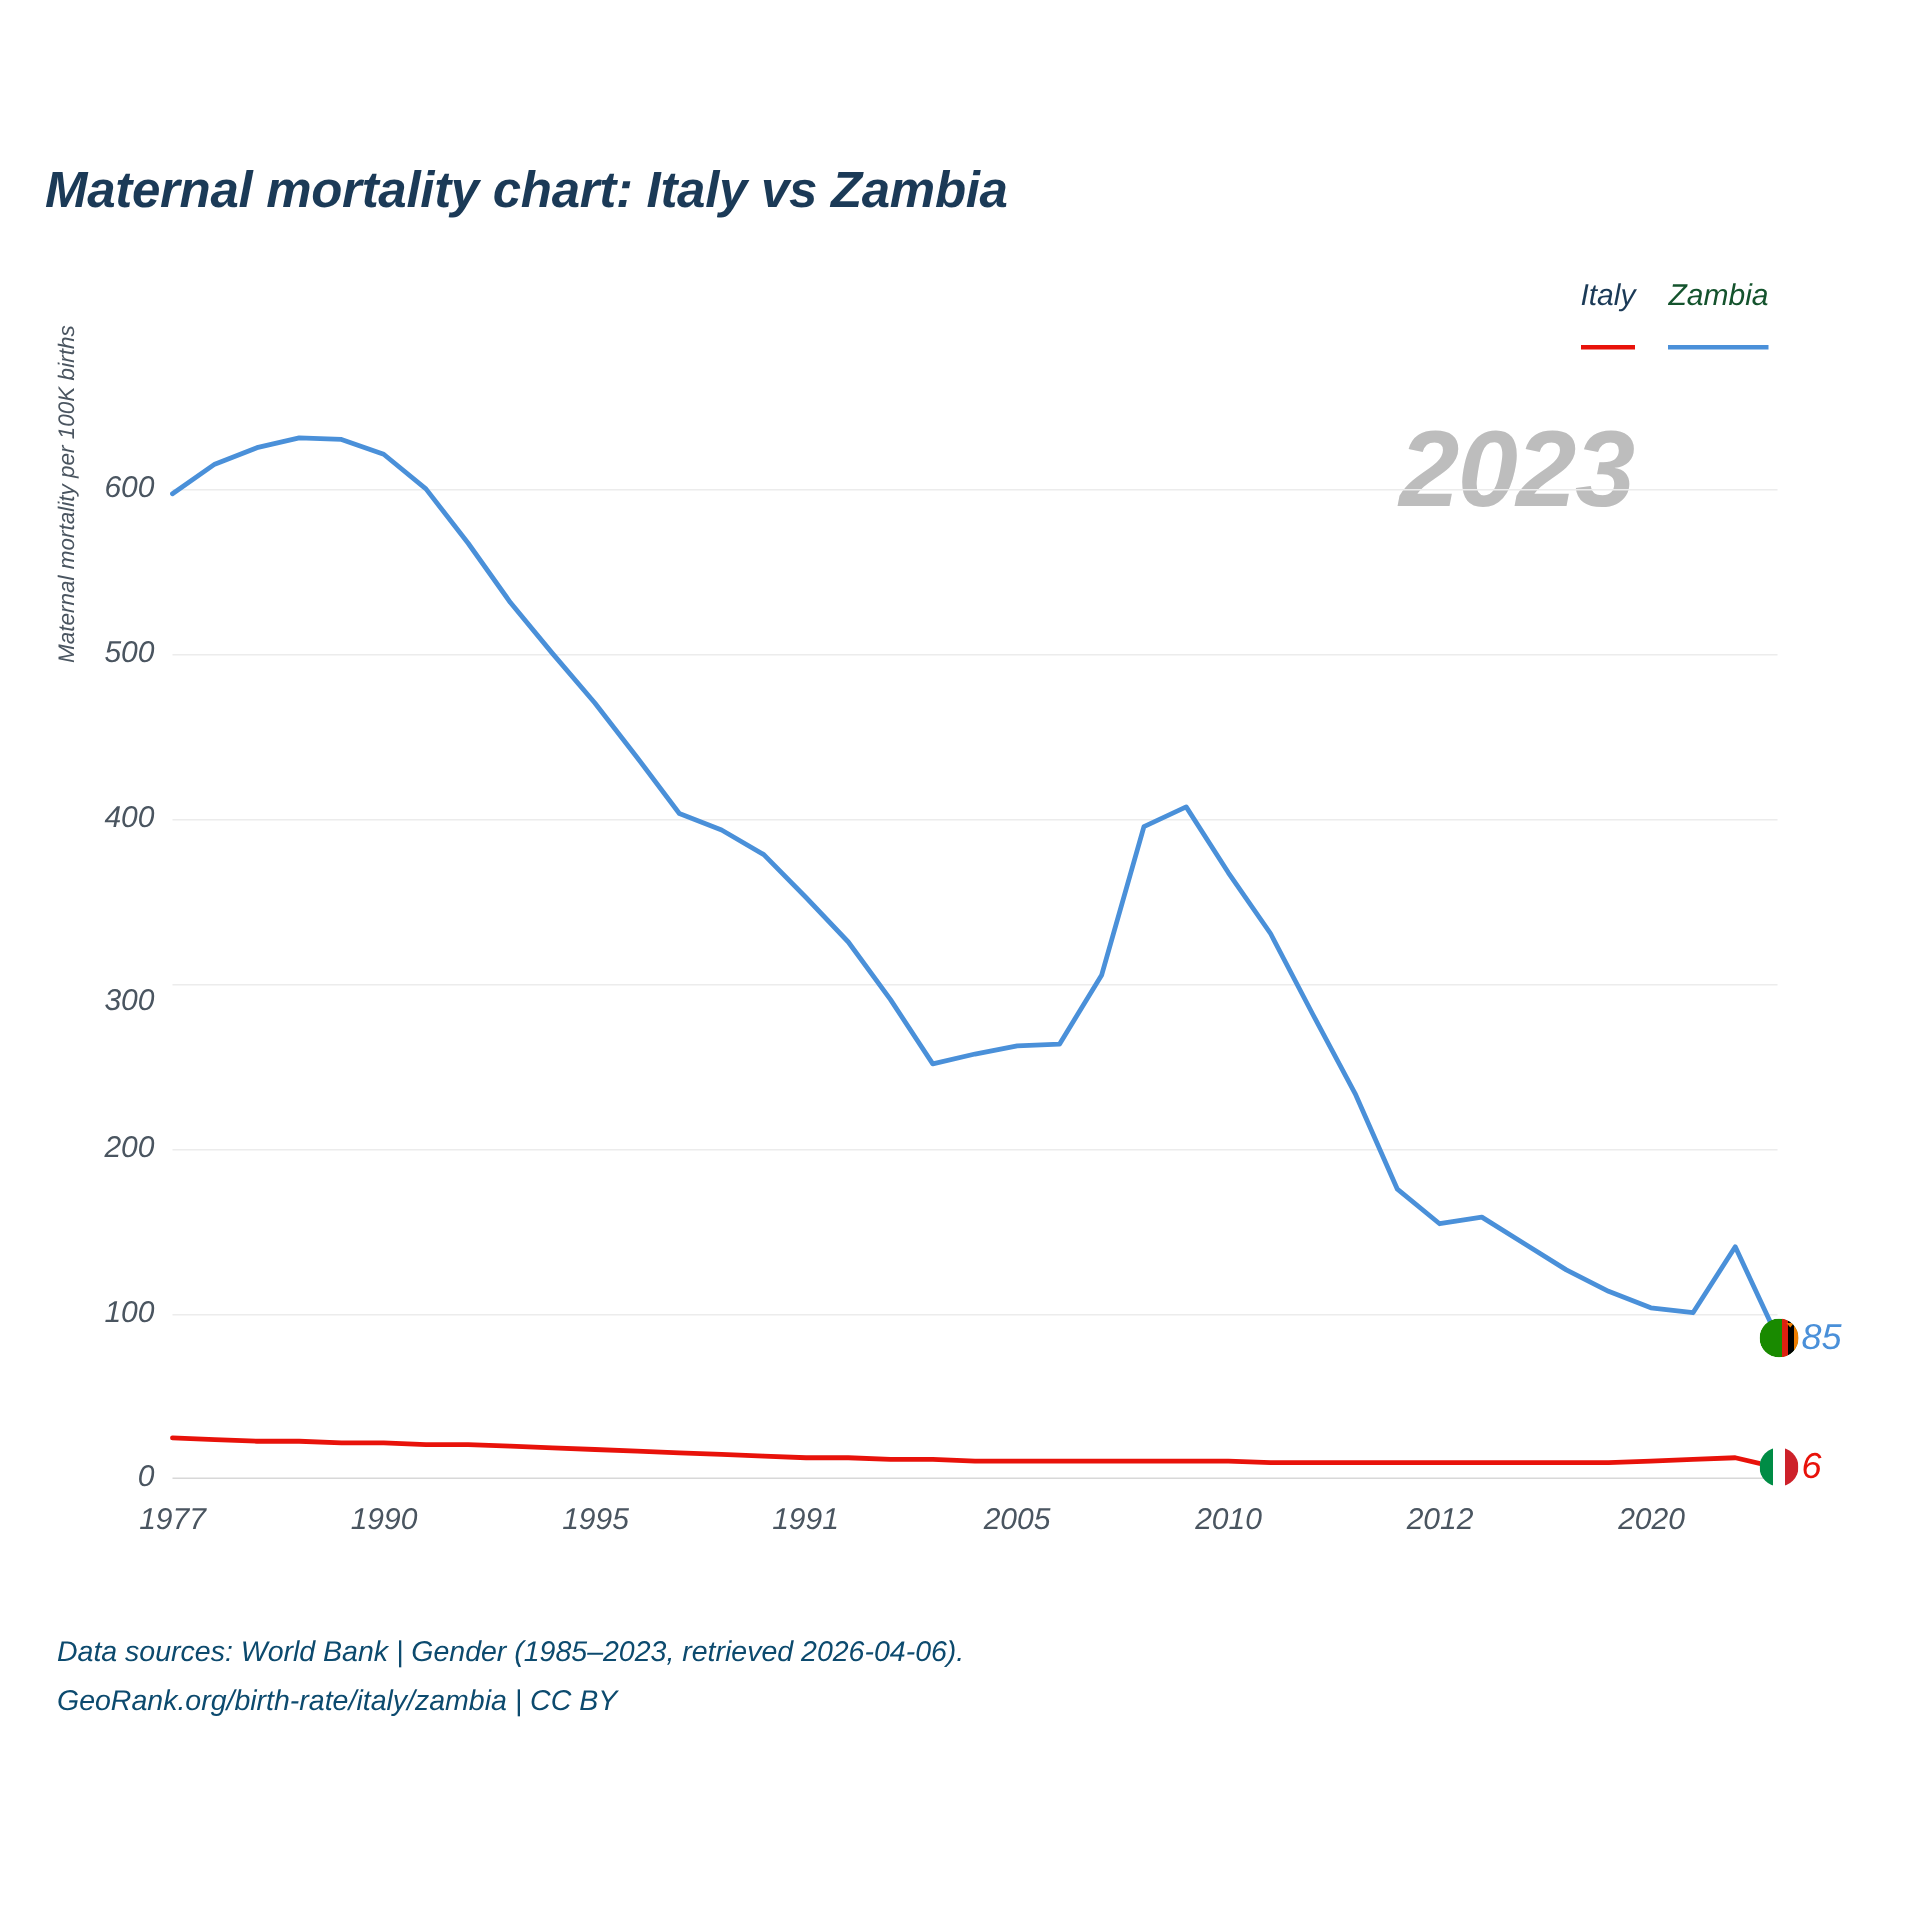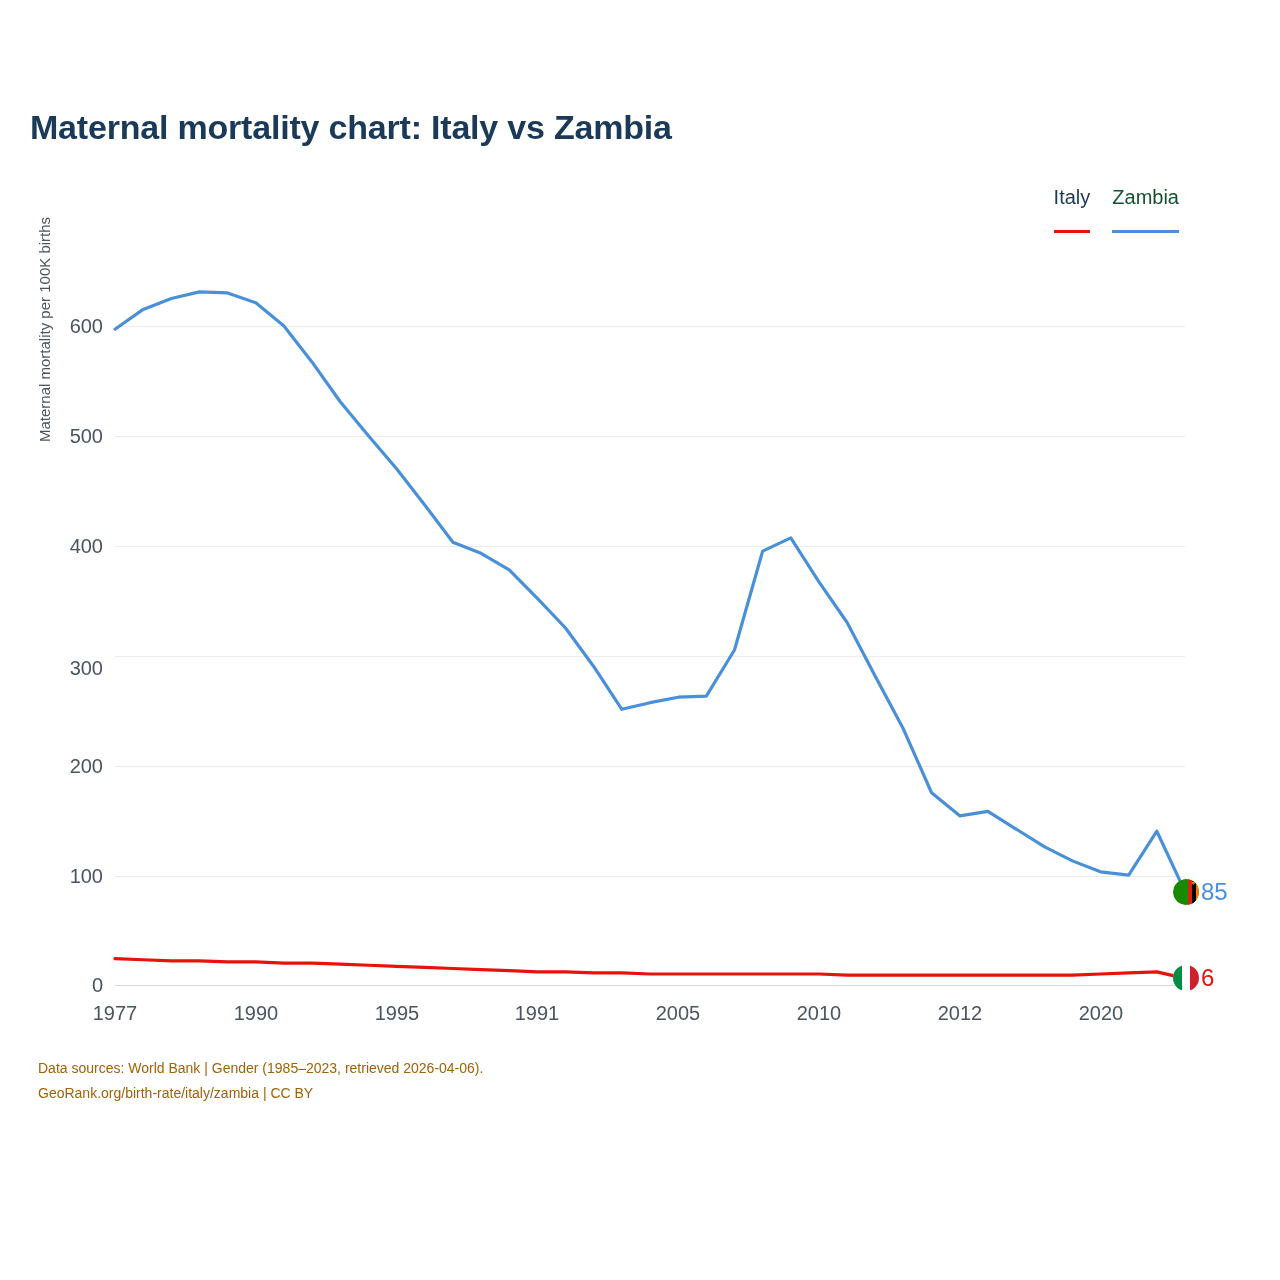--- a/index.html
+++ b/index.html
@@ -11,20 +11,21 @@
     height: 1280px;
     background: #ffffff;
     font-family: "Liberation Sans", sans-serif;
     color: #2b3a4a;
     overflow: hidden;
   }
   .page {
     position: relative;
     width: 1207px;
     height: 1280px;
+    font-style: italic;
   }
   .title {
     position: absolute;
     left: 30px;
     top: 108px;
     font-size: 34px;
     font-weight: bold;
     color: #1b3a57;
     letter-spacing: -0.2px;
   }
@@ -130,38 +131,39 @@
     flex: none;
   }
   .endval {
     font-size: 24px;
   }
   .endval.zambia { color: #4a90d9; }
   .endval.italy { color: #e8120a; }
   .footer {
     position: absolute;
     left: 38px;
-    top: 1056px;
-    font-size: 14px;
-    color: #a16207;
+    top: 1085px;
+    font-size: 19px;
+    color: #0c4a6e;
     line-height: 1.75;
   }
 </style>
 </head>
 <body>
 
 <div class="page">
 
   <div class="title">Maternal mortality chart: Italy vs Zambia</div>
 
   <div class="legend">
     <div class="legend-item legend-italy">Italy</div>
     <div class="legend-item legend-zambia">Zambia</div>
   </div>
 
+  <div class="year-watermark">2023</div>
 
   <div class="ylabel">Maternal mortality per 100K births</div>
 
   <div class="plot">
 
     <div class="gridline" style="top:66px"></div>
     <div class="gridline" style="top:176px"></div>
     <div class="gridline" style="top:286px"></div>
     <div class="gridline" style="top:396px"></div>
     <div class="gridline" style="top:506px"></div>

